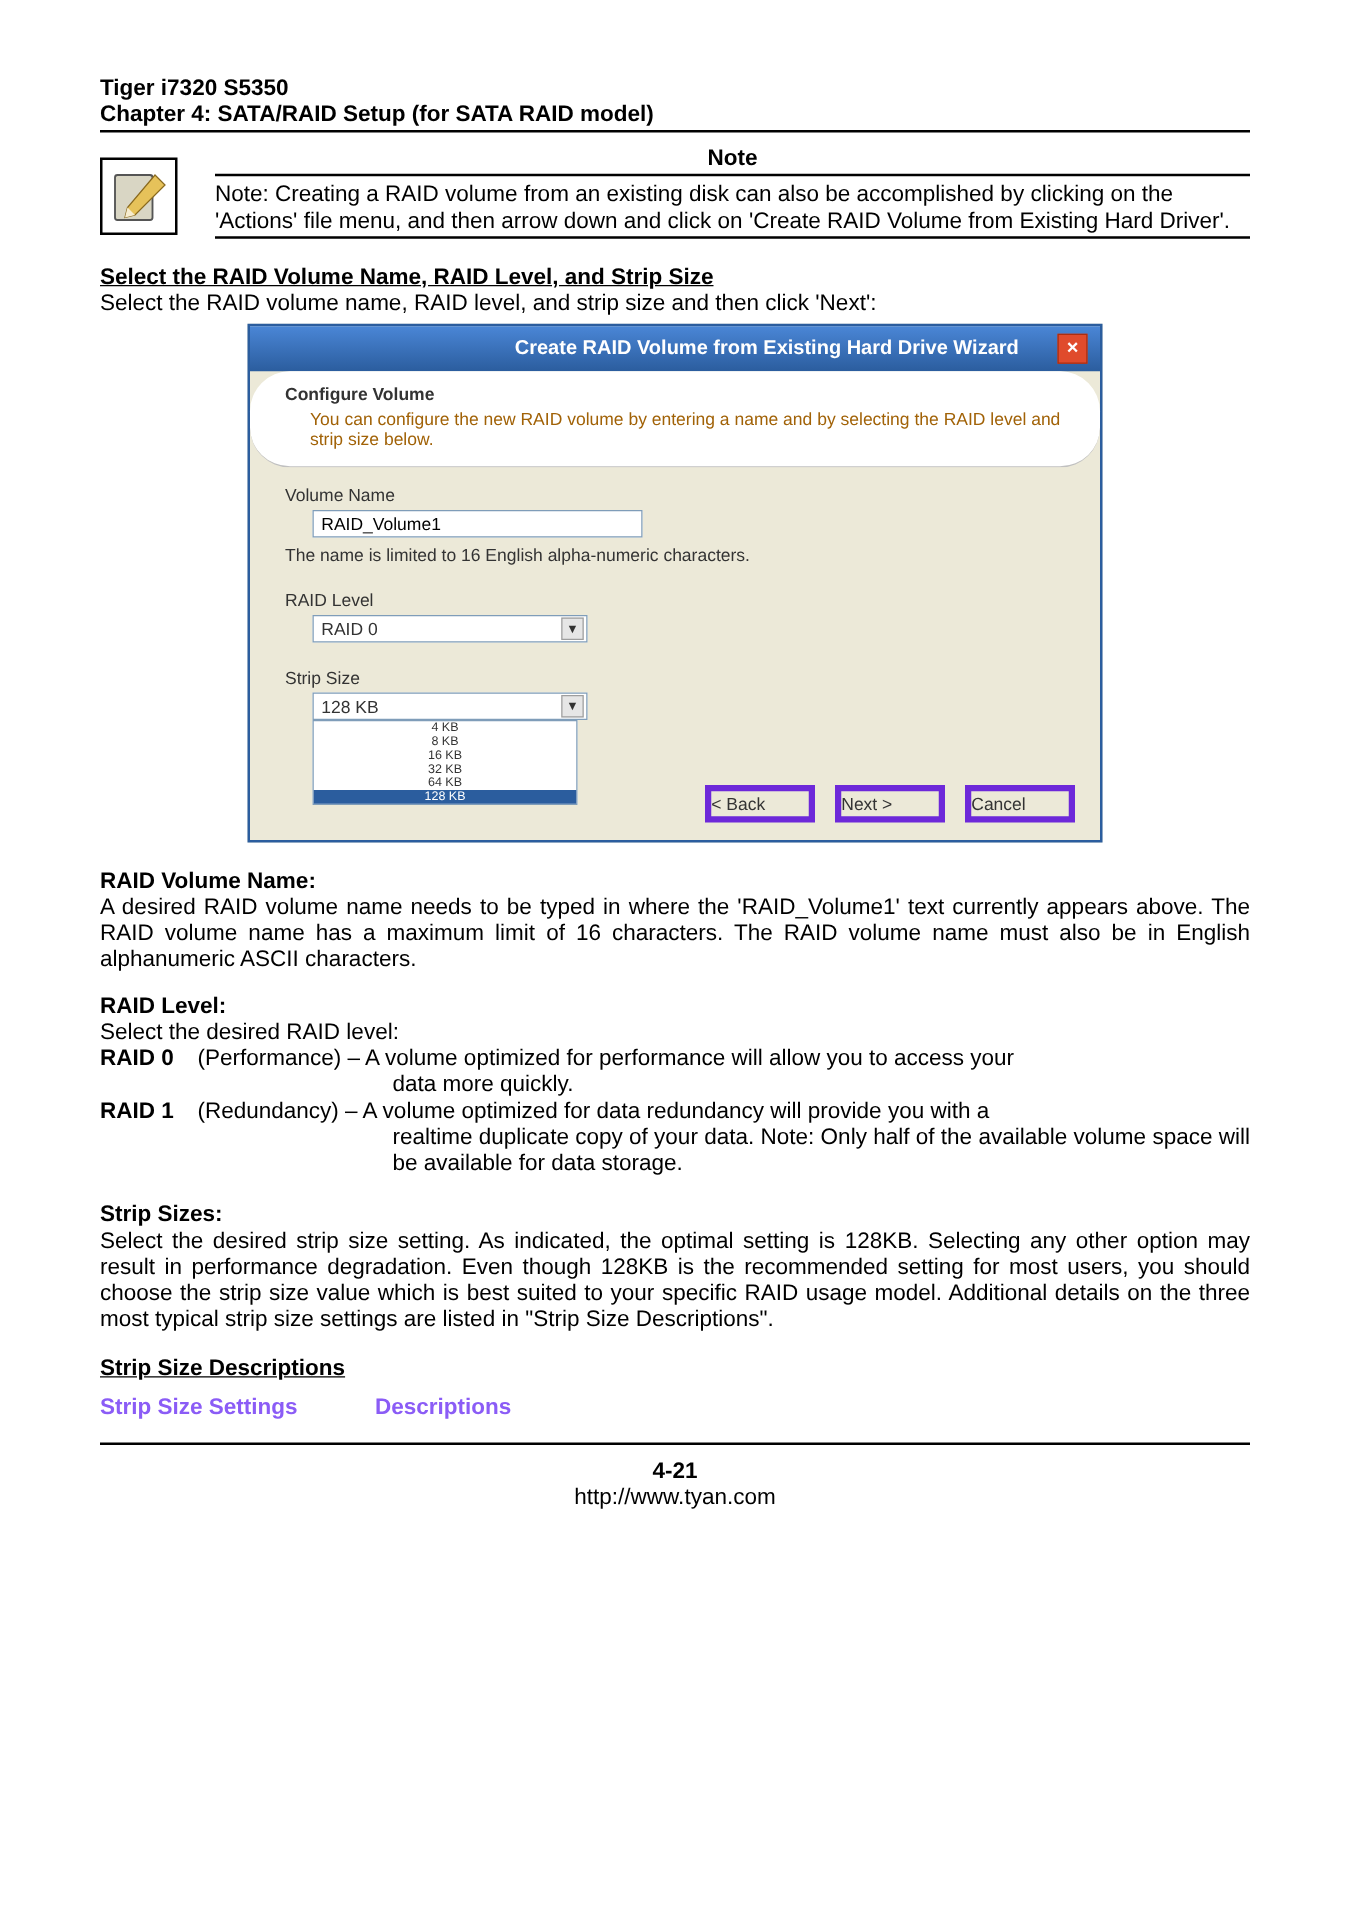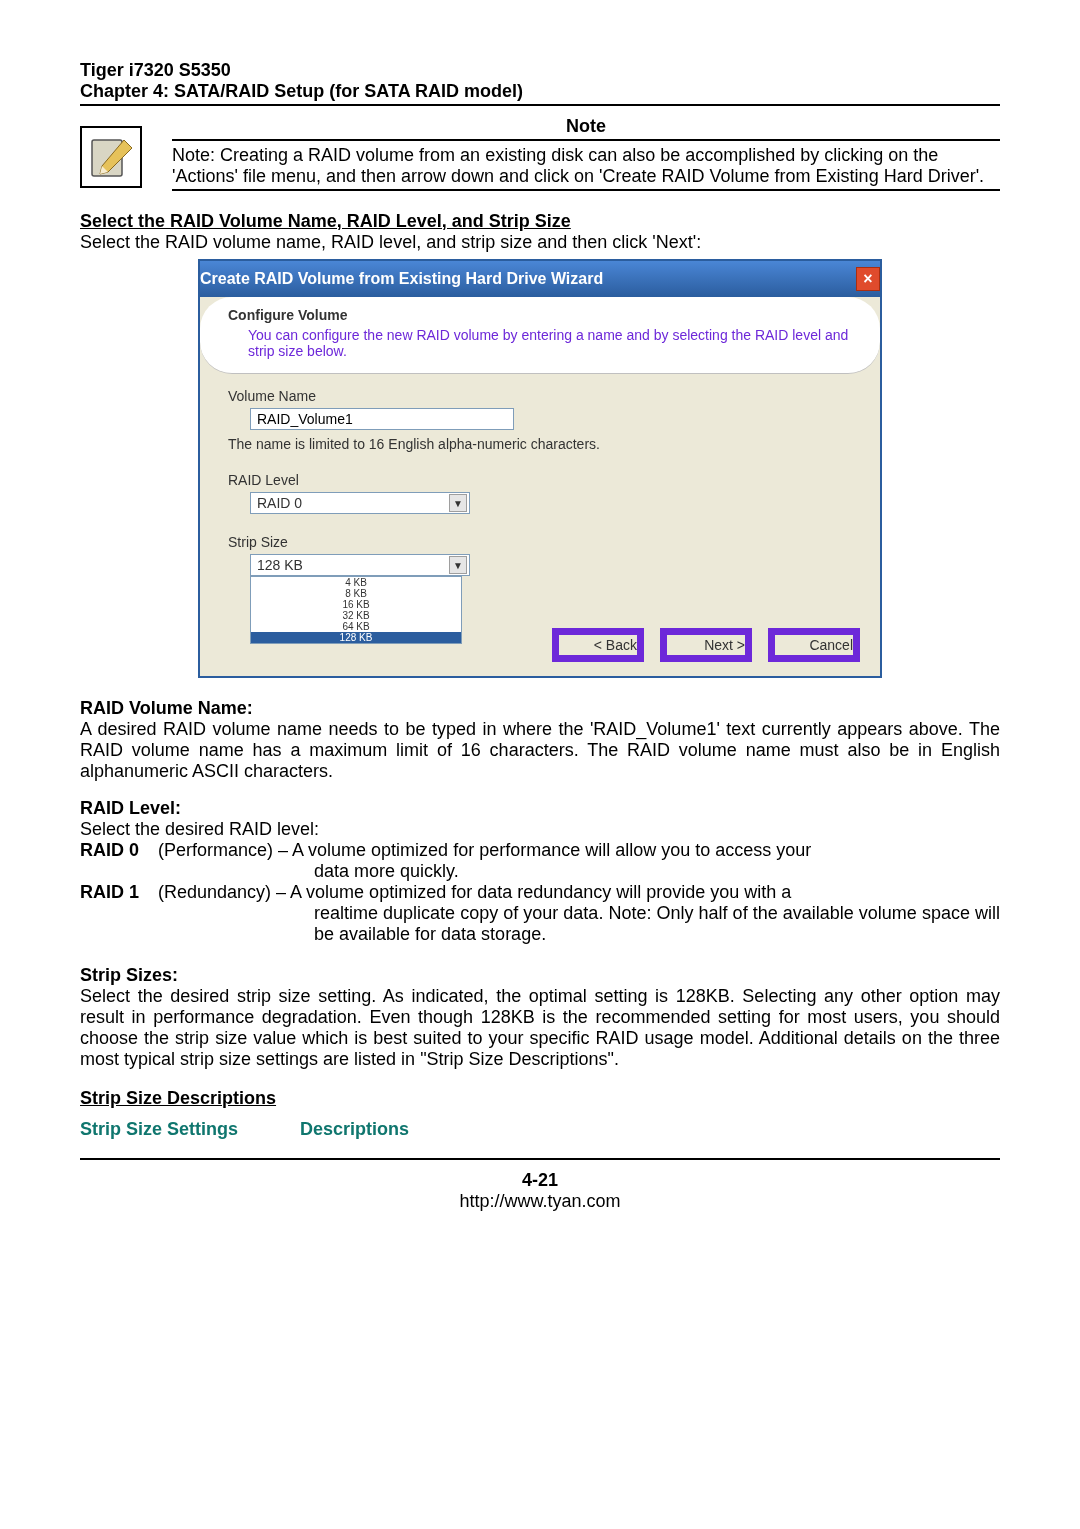--- a/index.html
+++ b/index.html
@@ -75,24 +75,25 @@
     border: 2px solid #2b5d9e;
     font-family: Tahoma, Arial, sans-serif;
     font-size: 14px;
     color: #333;
   }
   .wizard-title {
     background: linear-gradient(#4a86d6,#2b5d9e);
     color: #fff;
     font-weight: bold;
     font-size: 16px;
-    padding: 6px 0;
-    display: flex;
-    align-items: center;
-    justify-content: space-between;
+    padding: 6px 10px;
+    display: flex;
+    align-items: center;
+    justify-content: flex-end;
+    gap: 31px;
   }
   .close-btn {
     width: 22px;
     height: 22px;
     background: #e04b2c;
     color: #fff;
     font-weight: bold;
     border: 1px solid #aa2e10;
     display: flex;
     align-items: center;
@@ -105,21 +106,21 @@
     border-bottom: 1px solid #c0c0c0;
     border-radius: 32px;
   }
   .wizard-header .cfg {
     font-weight: bold;
     color: #333;
   }
   .wizard-header .desc {
     margin-left: 20px;
     margin-top: 4px;
-    color: #6d28d9;
+    color: #a16207;
   }
   .wizard-body {
     padding: 14px 28px 0 28px;
   }
   .field-label { margin-bottom: 4px; }
   .text-input {
     width: 250px;
     padding: 2px 6px;
     border: 1px solid #7f9db9;
     background: #fff;
@@ -167,22 +168,22 @@
     display: flex;
     justify-content: flex-end;
     padding: 4px 20px 14px 20px;
     gap: 16px;
     margin-top: -20px;
   }
   .btn {
     width: 78px;
     padding: 2px 0;
     background: #ece9d8;
-    border: 7px solid #6d28d9;
-    text-align: right;
+    border: 5px solid #6d28d9;
+    text-align: left;
     font-family: Tahoma, Arial, sans-serif;
     font-size: 14px;
   }
   .desc-block {
     font-size: 18px;
     text-align: justify;
   }
   .bold { font-weight: bold; }
   .raid-item {
     display:flex;
@@ -201,21 +202,21 @@
   .strip-desc-heading {
     font-weight: bold;
     text-decoration: underline;
     margin-top: 18px;
     font-size: 18px;
   }
   .table-head-row {
     display:flex;
     font-weight:bold;
     font-size:18px;
-    color: #0f766e;
+    color: #8b5cf6;
     margin-top: 10px;
     margin-bottom: 18px;
   }
   .table-head-row .c1 { width: 220px; }
   .table-head-row .c2 { flex:1; }
   .footer {
     border-top: 2.5px solid #000;
     text-align: center;
     font-size: 18px;
     padding-top: 10px;

